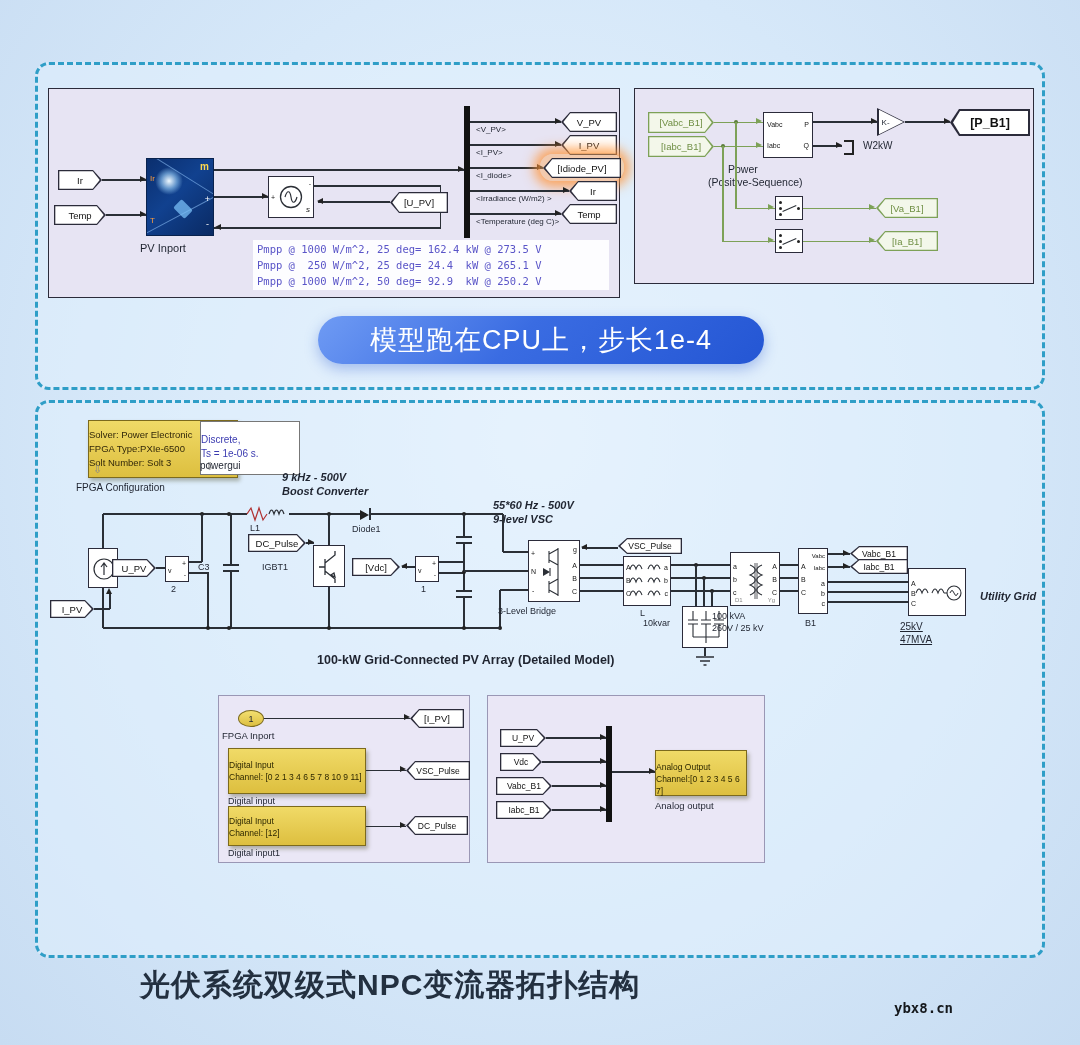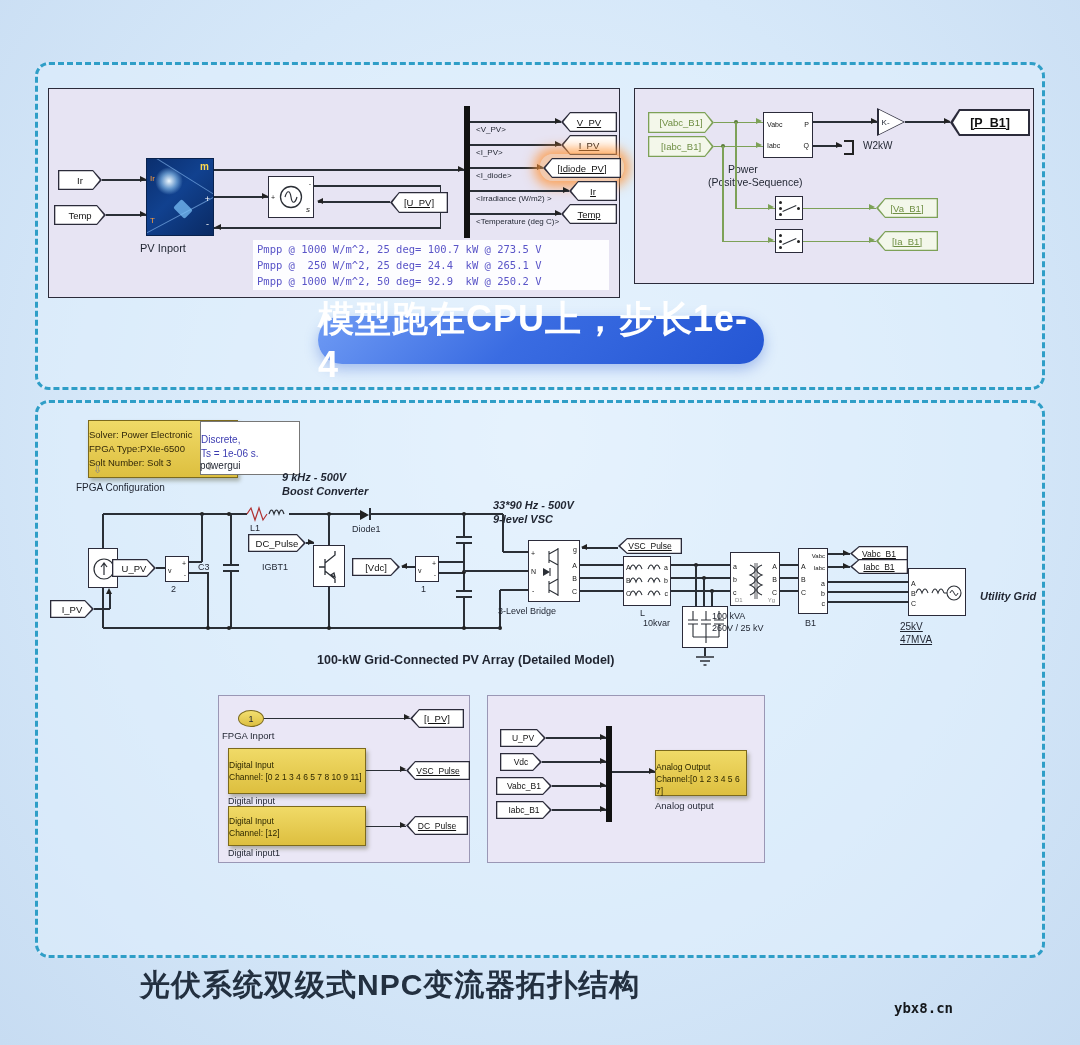--- a/index.html
+++ b/index.html
@@ -3,40 +3,40 @@
 <meta charset="utf-8">
 <style>
   html,body{margin:0;padding:0;background:#c7dcf2;}
   #page{position:relative;width:1080px;height:1045px;overflow:hidden;
     background:radial-gradient(ellipse at 50% 42%, #eaf4fd 0%, #d6e8f9 55%, #c7dcf2 100%);
     font-family:"Liberation Sans","DejaVu Sans",sans-serif;color:#1f2430;}
   .abs{position:absolute;}
   .dashpanel{position:absolute;border:3px dashed #2f9ec7;border-radius:14px;background:rgba(226,241,253,.55);}
   .diag{position:absolute;background:#e7e4f3;border:1.6px solid #2b2b3a;box-sizing:border-box;}
   .subpanel{position:absolute;background:#eae7f6;border:1.2px solid #9a97b5;box-sizing:border-box;}
-  .pill{position:absolute;display:flex;align-items:center;justify-content:center;color:#fff;font-weight:700;
-    font-size:36px;border-radius:24px;letter-spacing:1px;
+  .pill{position:absolute;display:flex;align-items:center;justify-content:center;color:#fff;font-weight:400;
+    font-size:27px;border-radius:24px;letter-spacing:1px;
     background:linear-gradient(135deg,#6f9bf4 0%,#3a6ce2 45%,#2456d4 100%);
     box-shadow:0 5px 14px rgba(40,90,210,.35);}
   .w{position:absolute;background:#2a2f36;}
   .h{height:1.4px;} .v{width:1.4px;}
   .gw{background:#7da157;}
   .nd{position:absolute;width:4px;height:4px;border-radius:50%;background:#222;}
   .gnd{background:#5d7f3c;}
   .blk{position:absolute;background:#fff;border:1.3px solid #2b2b3a;box-sizing:border-box;}
   .ybk{position:absolute;background:linear-gradient(180deg,#f0da67,#ddbf3f);border:1.2px solid #7c6a1d;
     box-shadow:2px 3px 4px rgba(60,60,20,.35);box-sizing:border-box;}
   .lbl{position:absolute;text-align:left;color:#1f2430;line-height:1.25;}
   .tag{position:absolute;}
   .tag .fill{position:absolute;inset:1.3px;display:flex;align-items:center;justify-content:center;
     background:#fff;font-size:9.5px;color:#111;white-space:nowrap;}
   .pr{clip-path:polygon(0 0,calc(100% - 9px) 0,100% 50%,calc(100% - 9px) 100%,0 100%);background:#2b2b3a;}
   .pr .fill{clip-path:polygon(0 0,calc(100% - 8px) 0,calc(100% - 1px) 50%,calc(100% - 8px) 100%,0 100%);}
   .plf{clip-path:polygon(0 50%,9px 0,100% 0,100% 100%,9px 100%);background:#2b2b3a;}
-  .plf .fill{clip-path:polygon(1px 50%,8px 0,100% 0,100% 100%,8px 100%);text-decoration:underline;}
+  .plf .fill{clip-path:polygon(1px 50%,8px 0,100% 0,100% 100%,8px 100%);}
   .grn{background:#7da157;}
   .grn .fill{background:#f3f7ea;color:#6f8f44;}
   .boldtag .fill{inset:2px;font-weight:700;font-size:12.5px;}
   .pl{position:absolute;font-size:7px;color:#151515;line-height:1;}
   .ar,.alf,.aup{position:absolute;width:0;height:0;}
   .ar{border-top:3.5px solid transparent;border-bottom:3.5px solid transparent;border-left:6px solid #222;}
   .alf{border-top:3.5px solid transparent;border-bottom:3.5px solid transparent;border-right:6px solid #222;}
   .aup{border-left:3.5px solid transparent;border-right:3.5px solid transparent;border-bottom:6px solid #222;}
   .gar{border-left-color:#7da157;}
   .glow{position:absolute;border-radius:13px;background:rgba(255,170,90,.45);
@@ -150,21 +150,21 @@
       <div class="fill">Ir</div>
     </div>
 
   <div class="w h" style="left:470px;top:213.3px;width:91px;"></div>
   <div class="ar" style="left:555px;top:210px;"></div>
   <div class="lbl" style="left:476px;top:217px;width:112px;font-size:8px;text-align:left;">&lt;Temperature (deg C)&gt;</div>
   <div class="tag plf" style="left:561px;top:204px;width:56px;height:20px;">
       <div class="fill">Temp</div>
     </div>
 
-  <div class="mono" style="left:253px;top:240px;width:348px;"><span>Pmpp @ 1000 W/m^2, 25 deg= 100.7 kW @ 273.5 V</span><br><span>Pmpp @  250 W/m^2, 25 deg= 24.4  kW @ 265.1 V</span><br><span>Pmpp @ 1000 W/m^2, 50 deg= 92.9  kW @ 250.2 V</span></div>
+  <div class="mono" style="left:253px;top:240px;width:348px;"><span>Pmpp @ 1000 W/m^2, 25 deg= 162.4 kW @ 273.5 V</span><br><span>Pmpp @  250 W/m^2, 25 deg= 24.4  kW @ 265.1 V</span><br><span>Pmpp @ 1000 W/m^2, 50 deg= 92.9  kW @ 250.2 V</span></div>
 
   <div class="diag" style="left:634px;top:88px;width:400px;height:196px;"></div>
 
   <div class="tag pr grn" style="left:648px;top:112px;width:66px;height:21px;">
       <div class="fill">[Vabc_B1]</div>
     </div>
   <div class="tag pr grn" style="left:648px;top:136px;width:66px;height:21px;">
       <div class="fill">[Iabc_B1]</div>
     </div>
 
@@ -253,21 +253,21 @@
       <span>Ts = 1e-06 s.</span>
     </div>
     <span class="downarrow" style="left:4px;bottom:2px;">⇩</span>
   </div>
   <div class="lbl" style="left:200px;top:460px;width:100px;font-size:10px;">powergui</div>
 
   <div class="lbl" style="left:282px;top:470px;width:120px;font-size:11px;font-weight:700;font-style:italic;line-height:14px;">
     <span>9 kHz - 500V</span><br><span>Boost Converter</span>
   </div>
   <div class="lbl" style="left:493px;top:498px;width:120px;font-size:11px;font-weight:700;font-style:italic;line-height:14px;">
-    <span>33*90 Hz - 500V</span><br><span>9-level VSC</span>
+    <span>55*60 Hz - 500V</span><br><span>9-level VSC</span>
   </div>
 
   <div class="w h" style="left:103px;top:513.3px;width:144px;"></div>
   <svg style="left:247px;top:506px;" width="42" height="16" viewBox="0 0 42 16">
     <path d="M0 8 l4 -6 4 12 4 -12 4 12 4 -6" fill="none" stroke="#b03030" stroke-width="1.2"></path>
     <path d="M22 8 q2.5 -8 5 0 q2.5 -8 5 0 q2.5 -8 5 0" fill="none" stroke="#2b2f36" stroke-width="1.2"></path>
   </svg>
   <div class="lbl" style="left:250px;top:523px;width:36px;font-size:9px;">L1</div>
   <div class="w h" style="left:289px;top:513.3px;width:77px;"></div>
   <div class="ar" style="left:360px;top:510px;border-left-width:9px;border-top-width:5px;border-bottom-width:5px;"></div>

